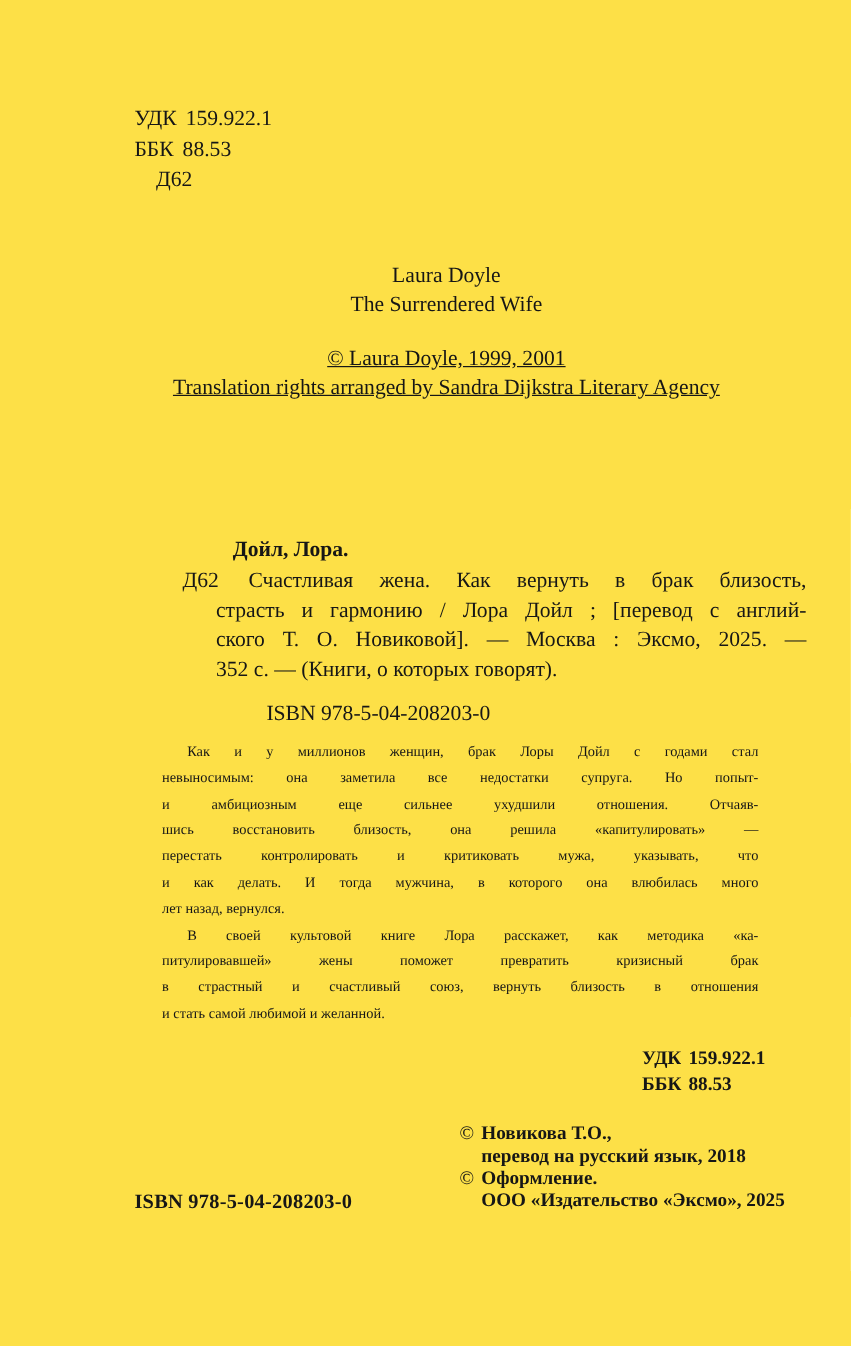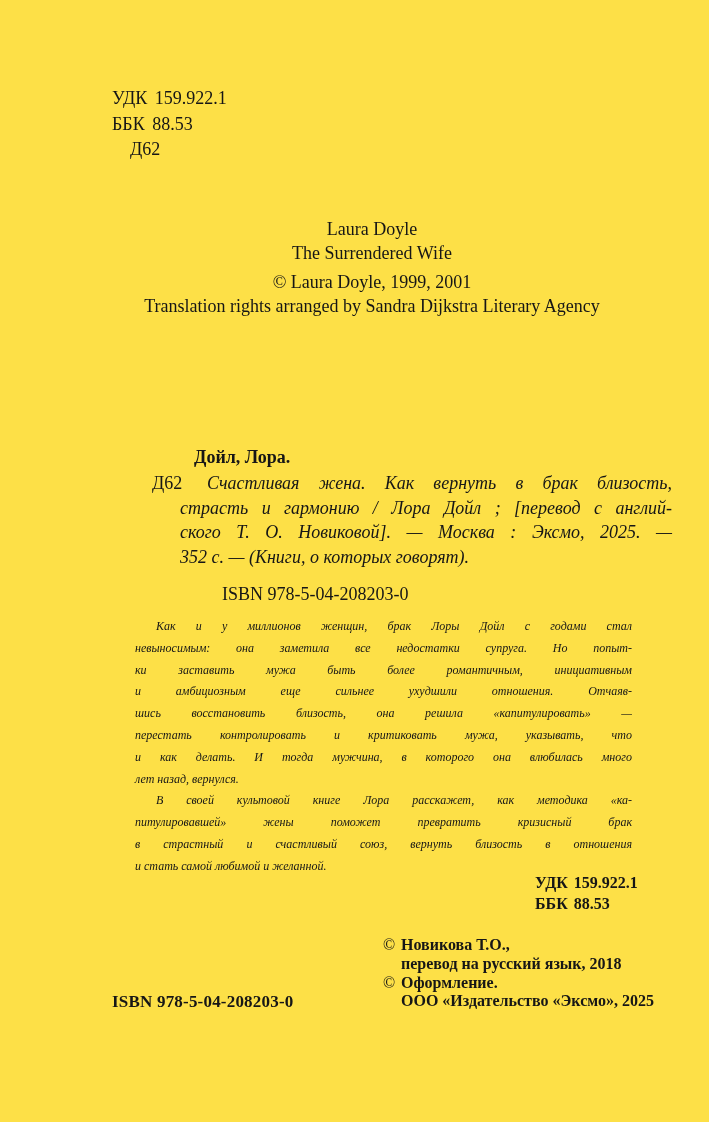--- a/index.html
+++ b/index.html
@@ -12,35 +12,35 @@
     overflow: hidden;
   }
   .page { position: absolute; inset: 0; background: #fde047; }
 
   
   .top-codes { position: absolute; left: 112px; top: 86px; font-size: 18px; line-height: 25.5px; word-spacing: 3px; }
   .top-codes .code-line3 { padding-left: 18px; word-spacing: 0; }
 
   
   .original-block { position: absolute; left: 112px; top: 217px; width: 520px; text-align: center; font-size: 18px; line-height: 24px; }
-  .original-copyright { margin-top: 5px; }
+  .original-copyright { margin-top: 21px; text-decoration: underline; }
 
   
   .catalog { position: absolute; left: 112px; top: 445px; width: 520px; font-size: 18px; margin-left: 40px; }
   .catalog-heading { font-weight: bold; margin-left: 42px; line-height: 24px; margin-bottom: 2px; }
   .catalog-row { position: relative; }
   .catalog-code { position: absolute; left: 0; top: 2px; }
   .catalog-desc { margin-left: 28px; width: 492px; line-height: 24.5px; }
   .catalog-isbn { margin-left: 70px; margin-top: 13px; line-height: 24px; }
 
   
   .annotation { position: absolute; left: 135px; top: 616px; width: 497px; font-size: 12px; line-height: 21.8px; }
 
   
-  .tline { text-align: justify; text-align-last: justify; font-style: italic; }
+  .tline { text-align: justify; text-align-last: justify; }
   .tline.last { text-align: right; text-align-last: left; }
   .indent-first .tline:first-child { padding-left: var(--ind, 22px); }
 
   
   .bottom-codes { position: absolute; left: 535px; top: 872px; font-weight: bold; font-size: 16px; line-height: 21px; word-spacing: 2px; }
 
   
   .credits-isbn { position: absolute; left: 112px; top: 992px; font-weight: bold; font-size: 17px; letter-spacing: 0.2px; }
   .credits-list { position: absolute; left: 383px; top: 936px; font-weight: bold; font-size: 16px; line-height: 18.8px; }
   .credit-item { position: relative; padding-left: 18px; }
@@ -77,21 +77,20 @@
           <div class="tline last">352 с. — (Книги, о которых говорят).</div>
         </div>
     </div>
     <div class="catalog-isbn">ISBN 978-5-04-208203-0</div>
   </div>
 
   <div class="annotation">
     <div class="indent-first" style="--ind:21px">
         <div class="tline">Как и у миллионов женщин, брак Лоры Дойл с годами стал</div>
         <div class="tline">невыносимым: она заметила все недостатки супруга. Но попыт-</div>
-        <div class="tline">ки заставить мужа быть более романтичным, инициативным</div>
         <div class="tline">и амбициозным еще сильнее ухудшили отношения. Отчаяв-</div>
         <div class="tline">шись восстановить близость, она решила «капитулировать» —</div>
         <div class="tline">перестать контролировать и критиковать мужа, указывать, что</div>
         <div class="tline">и как делать. И тогда мужчина, в которого она влюбилась много</div>
         <div class="tline last">лет назад, вернулся.</div>
       </div>
     <div class="indent-first" style="--ind:21px">
         <div class="tline">В своей культовой книге Лора расскажет, как методика «ка-</div>
         <div class="tline">питулировавшей» жены поможет превратить кризисный брак</div>
         <div class="tline">в страстный и счастливый союз, вернуть близость в отношения</div>

